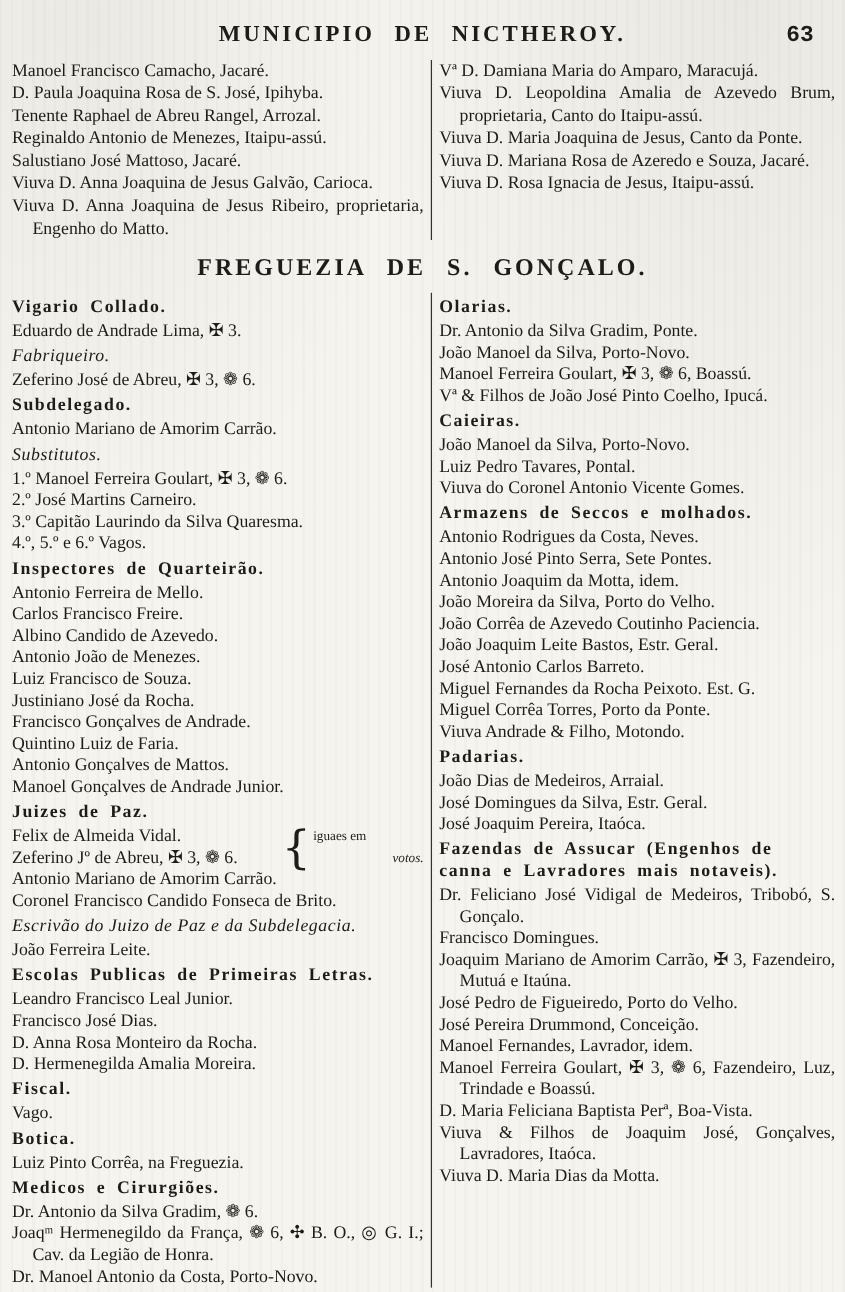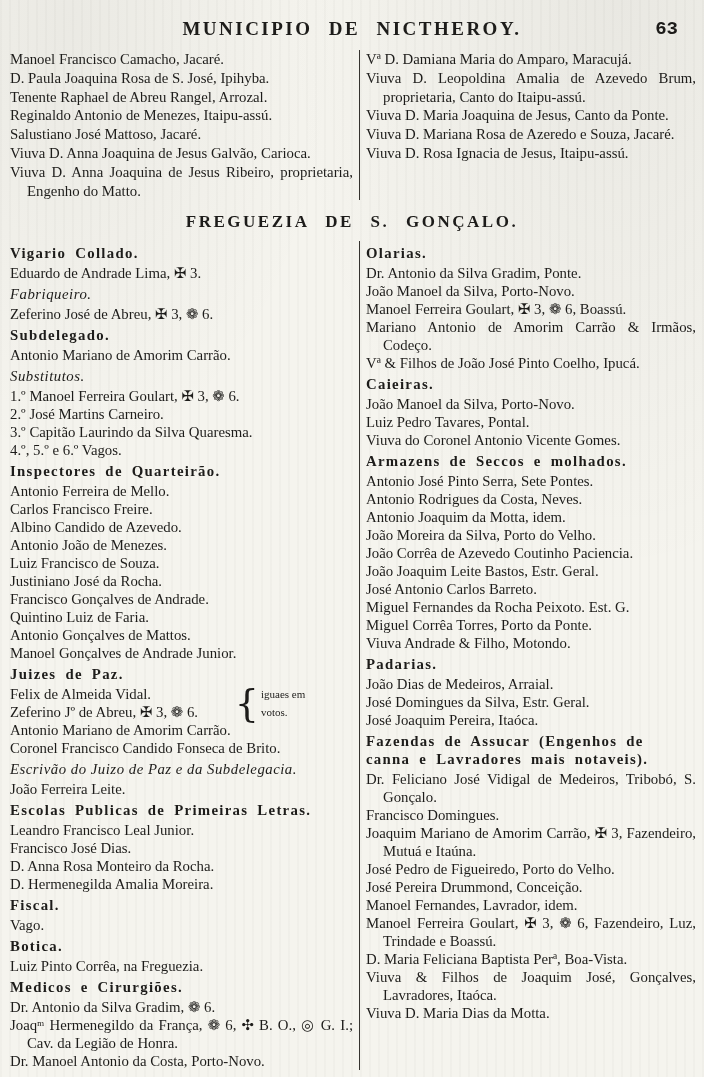--- a/index.html
+++ b/index.html
@@ -73,21 +73,21 @@
     letter-spacing:1.3px;
     word-spacing:4px;
   }
   .center.italic{
     font-style:italic;
     letter-spacing:.5px;
   }
   
   .freguezia{
     text-align:center;
-    font-size:17px;
+    font-size:20px;
     font-weight:bold;
     letter-spacing:2.5px;
     word-spacing:10px;
     margin:12px 0 9px 0;
   }
   
   .brace-row{display:flex;align-items:center;}
   .brace-row .names{flex:1;}
   .brace-row .names .entry{padding-left:0;text-indent:0;text-align:left;}
   .brace-row .brace{
@@ -97,21 +97,21 @@
     padding:0 2px;
     font-family:"DejaVu Serif",serif;
   }
   .brace-row .note{
     width:92px;
     text-align:center;
     font-size:11px;
     line-height:18px;
   }
   .note .l1{text-align:left;}
-  .note .l2{text-align:left;}
+  .note .l2{text-align:right;font-style:italic;}
 </style>
 </head>
 <body>
 
 <div class="page">
 
   <div class="hdr">
     <span class="title">MUNICIPIO DE NICTHEROY.</span>
     <span class="pagenum">63</span>
   </div>
@@ -189,29 +189,28 @@
         <div class="center bold">Medicos e Cirurgiões.</div>
         <div class="entry">Dr. Antonio da Silva Gradim, ❁ 6.</div>
         <div class="entry">Joaqᵐ Hermenegildo da França, ❁ 6, ✣ B. O., ◎ G. I.; Cav. da Legião de Honra.</div>
         <div class="entry">Dr. Manoel Antonio da Costa, Porto-Novo.</div>
       </div>
     <div class="col right">
         <div class="center bold">Olarias.</div>
         <div class="entry">Dr. Antonio da Silva Gradim, Ponte.</div>
         <div class="entry">João Manoel da Silva, Porto-Novo.</div>
         <div class="entry">Manoel Ferreira Goulart, ✠ 3, ❁ 6, Boassú.</div>
-        <div class="entry">Mariano Antonio de Amorim Carrão &amp; Irmãos, Codeço.</div>
         <div class="entry">Vª &amp; Filhos de João José Pinto Coelho, Ipucá.</div>
         <div class="center bold">Caieiras.</div>
         <div class="entry">João Manoel da Silva, Porto-Novo.</div>
         <div class="entry">Luiz Pedro Tavares, Pontal.</div>
         <div class="entry">Viuva do Coronel Antonio Vicente Gomes.</div>
         <div class="center bold">Armazens de Seccos e molhados.</div>
+        <div class="entry">Antonio Rodrigues da Costa, Neves.</div>
         <div class="entry">Antonio José Pinto Serra, Sete Pontes.</div>
-        <div class="entry">Antonio Rodrigues da Costa, Neves.</div>
         <div class="entry">Antonio Joaquim da Motta, idem.</div>
         <div class="entry">João Moreira da Silva, Porto do Velho.</div>
         <div class="entry">João Corrêa de Azevedo Coutinho Paciencia.</div>
         <div class="entry">João Joaquim Leite Bastos, Estr. Geral.</div>
         <div class="entry">José Antonio Carlos Barreto.</div>
         <div class="entry">Miguel Fernandes da Rocha Peixoto. Est. G.</div>
         <div class="entry">Miguel Corrêa Torres, Porto da Ponte.</div>
         <div class="entry">Viuva Andrade &amp; Filho, Motondo.</div>
         <div class="center bold">Padarias.</div>
         <div class="entry">João Dias de Medeiros, Arraial.</div>

